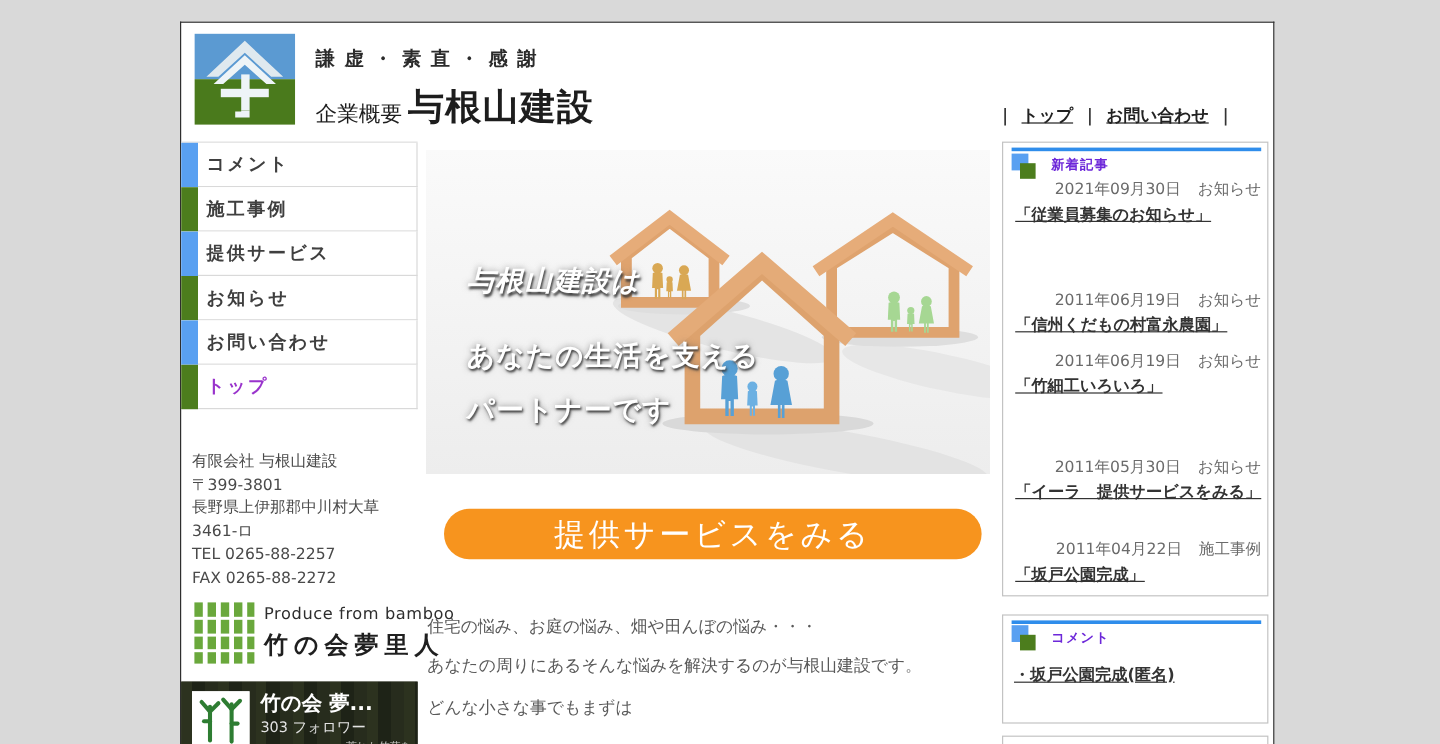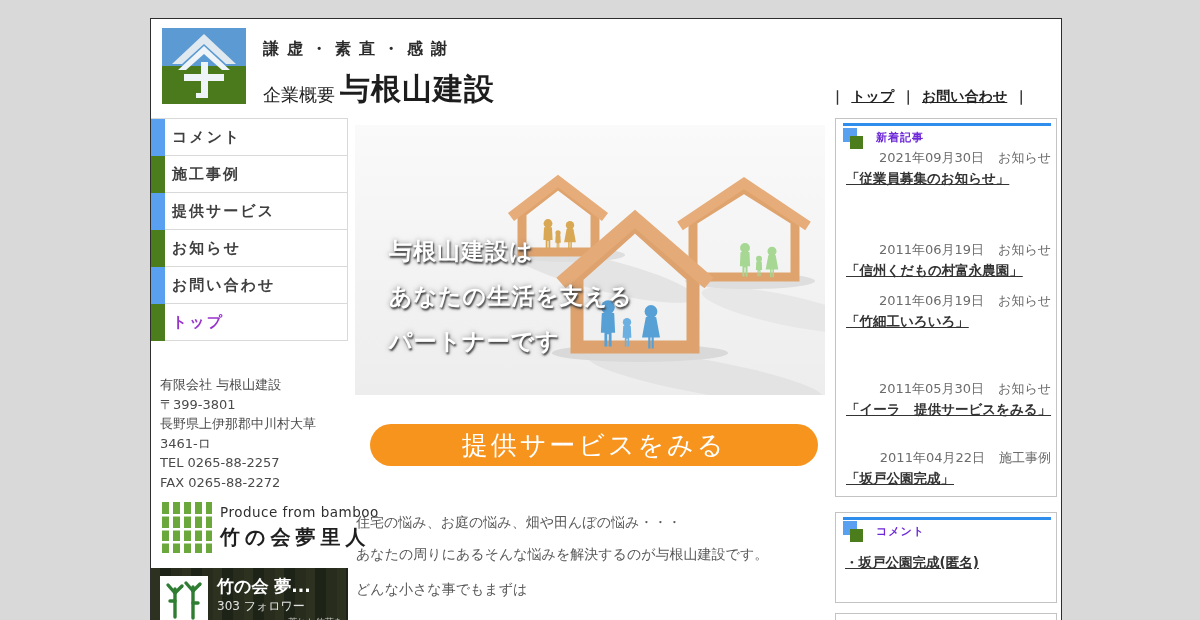--- a/index.html
+++ b/index.html
@@ -45,21 +45,21 @@
   .fb-avatar{position:absolute;left:9px;top:8px;width:48px;height:48px;background:#fff;}
   .fb-title{position:absolute;left:66px;top:7px;font-size:17px;font-weight:bold;color:#fff;}
   .fb-followers{position:absolute;left:66px;top:30px;font-size:12px;color:#e3e3e3;}
   .fb-caption{position:absolute;right:5px;top:48px;font-size:9px;color:rgba(255,255,255,.72);}
 
   
   .hero{position:absolute;left:204px;top:106px;width:470px;height:270px;}
   .hero svg{position:absolute;left:0;top:0;}
   .hero-line{position:absolute;left:34px;font-size:23px;font-weight:bold;color:#fff;letter-spacing:1px;
     text-shadow:1px 2px 2px rgba(55,55,55,.95),0 0 5px rgba(90,90,90,.6);white-space:nowrap;}
-  .hero-line.l1{top:111px;} .hero-line.l2{top:156px;} .hero-line.l3{top:201px;}
+  .hero-line.l1{top:94px;font-style:italic;} .hero-line.l2{top:156px;} .hero-line.l3{top:201px;}
   .cta{position:absolute;left:219px;top:405px;width:448px;height:42px;border-radius:22px;background:var(--accent_orange);
     color:#fff;font-size:26px;letter-spacing:3px;display:flex;align-items:center;justify-content:center;cursor:pointer;border:none;font-weight:500;}
   .para{position:absolute;left:205px;font-size:14px;color:#595959;white-space:nowrap;}
   .para.p1{top:495px;} .para.p2{top:527px;} .para.p3{top:562px;}
 
   
   .rbox{position:absolute;left:684px;width:222px;background:#fff;border:1px solid #c3c3c3;}
   .rbox.news{top:99px;height:379px;}
   .rbox.comments{top:493px;height:91px;}
   .rbox.stub{top:594px;height:60px;}

